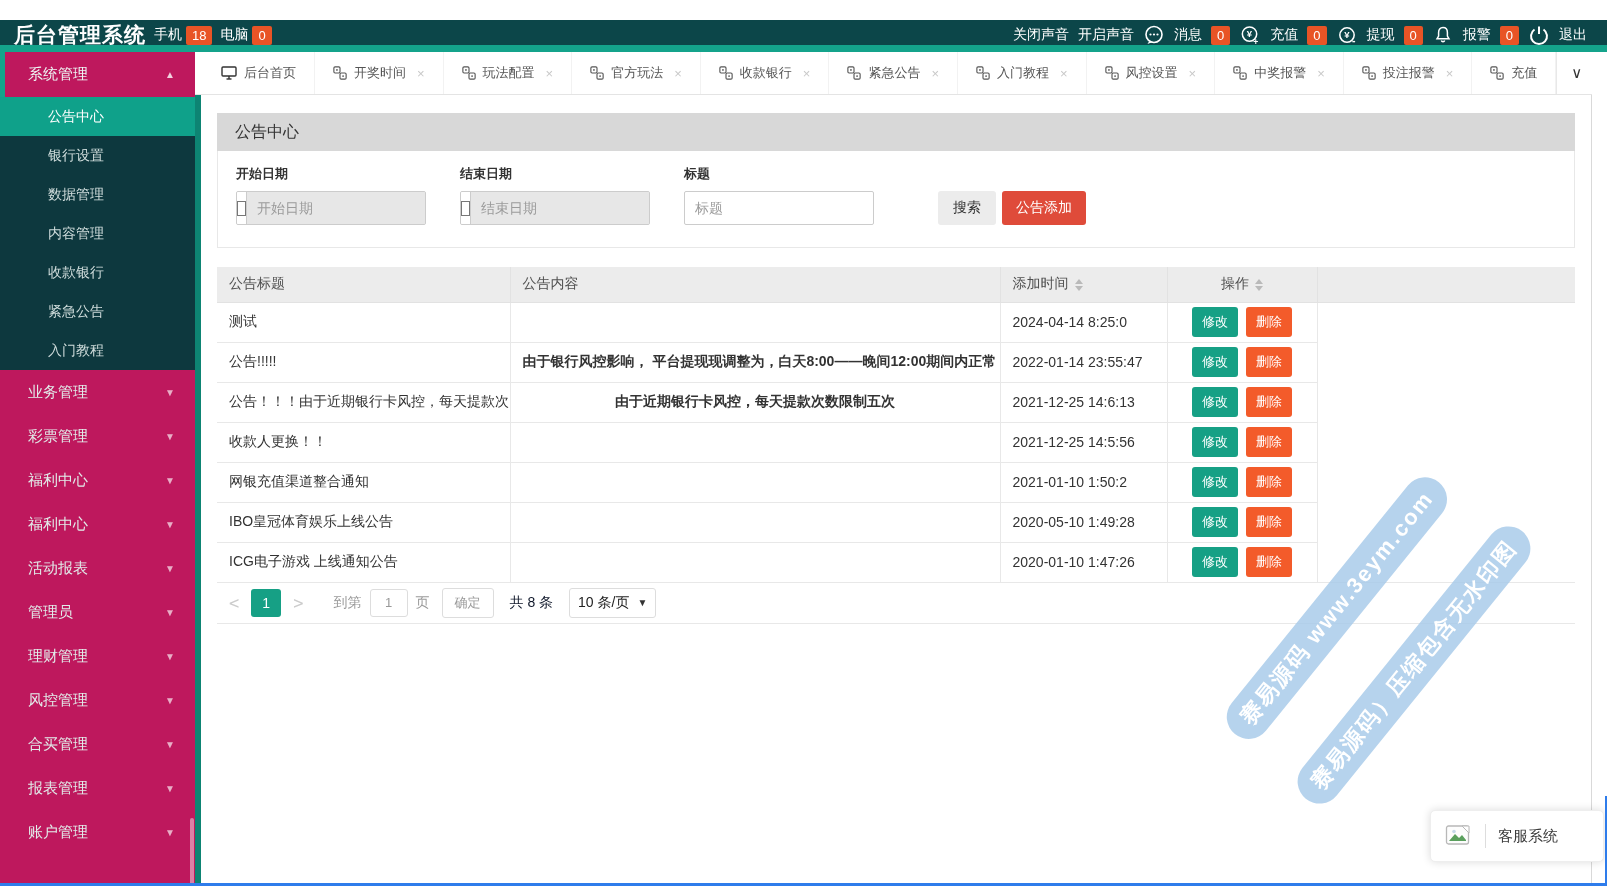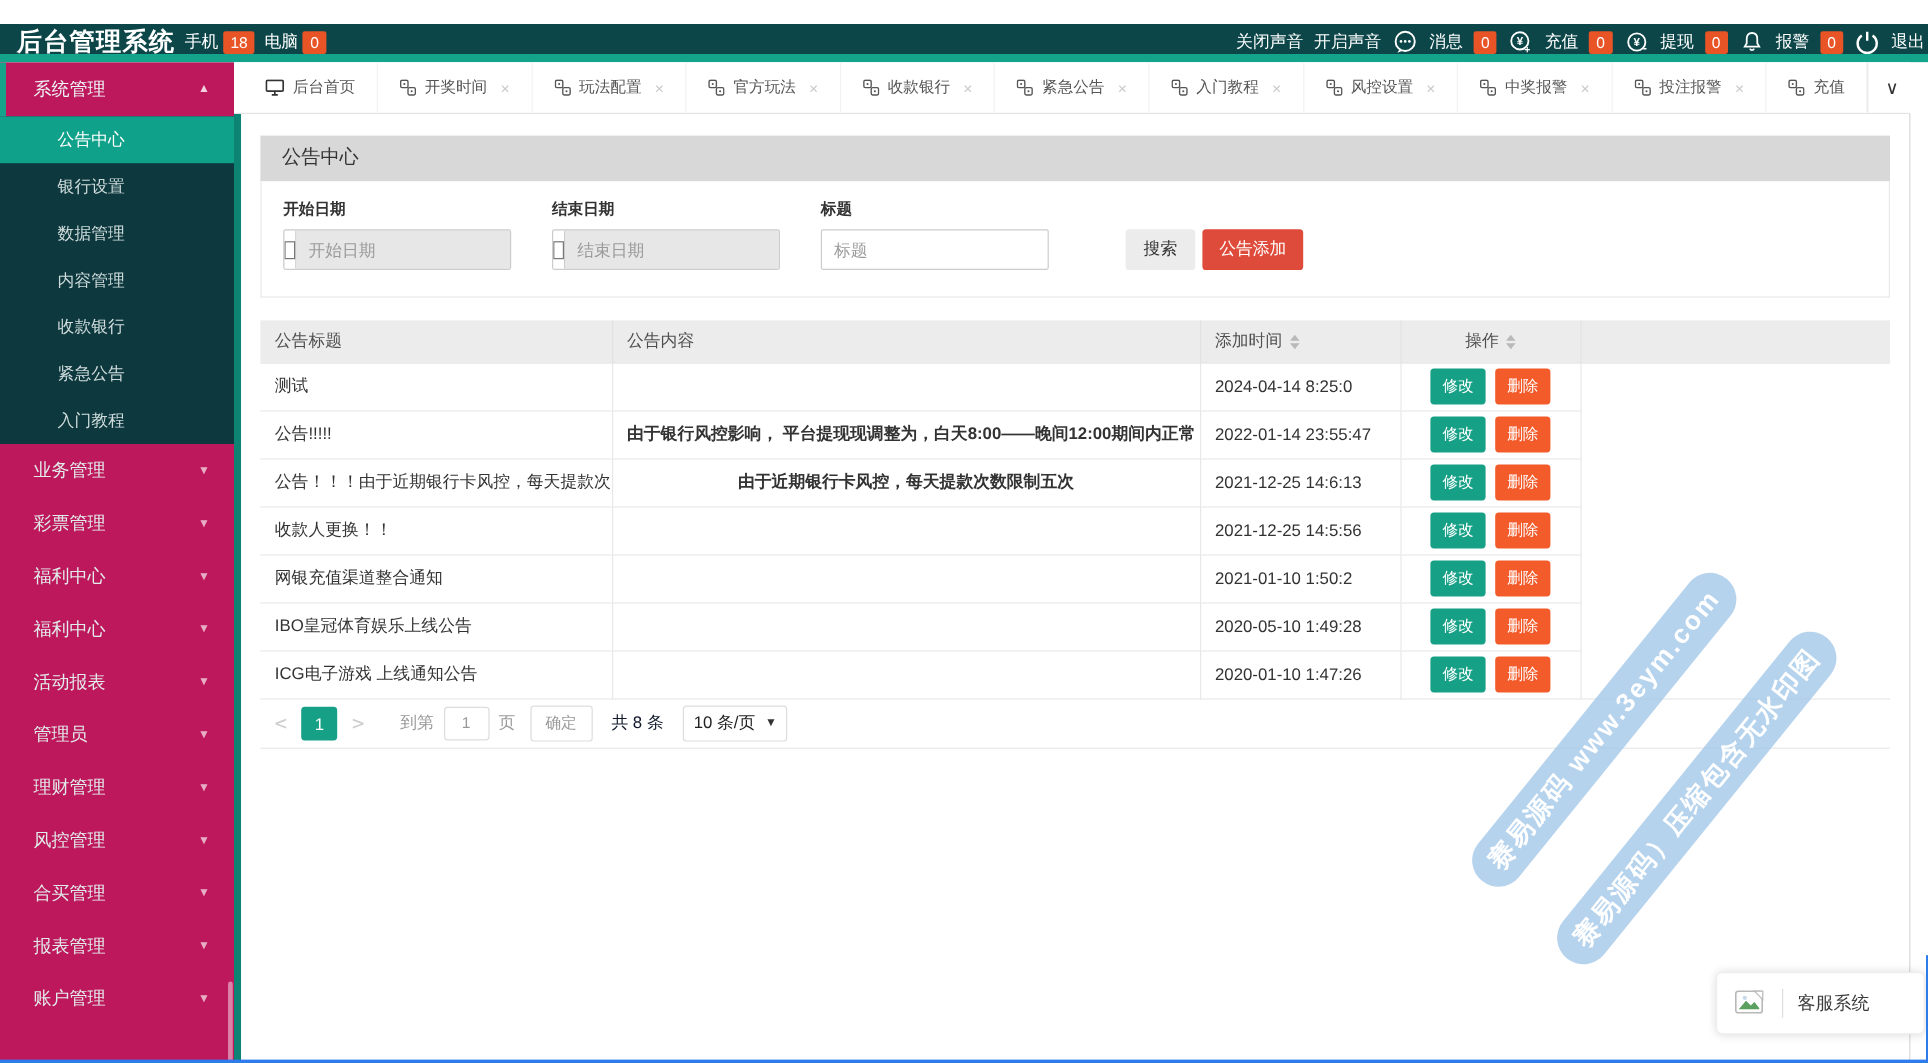--- a/index.html
+++ b/index.html
@@ -5,21 +5,21 @@
   * { margin:0; padding:0; box-sizing:border-box; }
   html,body { width:1607px; height:886px; overflow:hidden; }
   body { font-family:"Liberation Sans","DejaVu Sans",sans-serif; background:#fff; position:relative; }
 
   
   .hdr { position:absolute; left:0; top:0; width:100%; height:30px; background:#0c4649; display:flex; align-items:center; color:#fff;margin-top:20px; }
   .hdr-left { display:flex; align-items:center; gap:8px; padding-left:14px; }
   .hdr-title { font-size:21px; font-weight:bold; letter-spacing:1px; }
   .hdr-counter { display:flex; align-items:center; gap:4px; font-size:14px; }
   .badge { background:#e85426; color:#fff; font-size:13px; padding:1px 6px; border-radius:2px; display:inline-block; line-height:17px; }
-  .hdr-right { margin-left:auto; display:flex; align-items:center; gap:9px; padding-right:3px; font-size:14px; }
+  .hdr-right { margin-left:auto; display:flex; align-items:center; gap:9px; padding-right:20px; font-size:14px; }
   .hdr-link { cursor:pointer; }
   .hico { width:22px; height:22px; display:inline-flex; align-items:center; justify-content:center; }
   .hico svg { display:block; }
 
   
   .strip { position:absolute; left:0; top:45px; width:100%; height:7px; background:#14a38b; }
 
   
   .sidebar { position:absolute; left:0; top:52px; bottom:0; width:195px; background:#be185d; overflow:hidden; }
   .side-top { position:relative; height:45px; display:flex; align-items:center; color:#eef5f4; font-size:15px; padding:0 20px 0 28px; cursor:pointer; }

